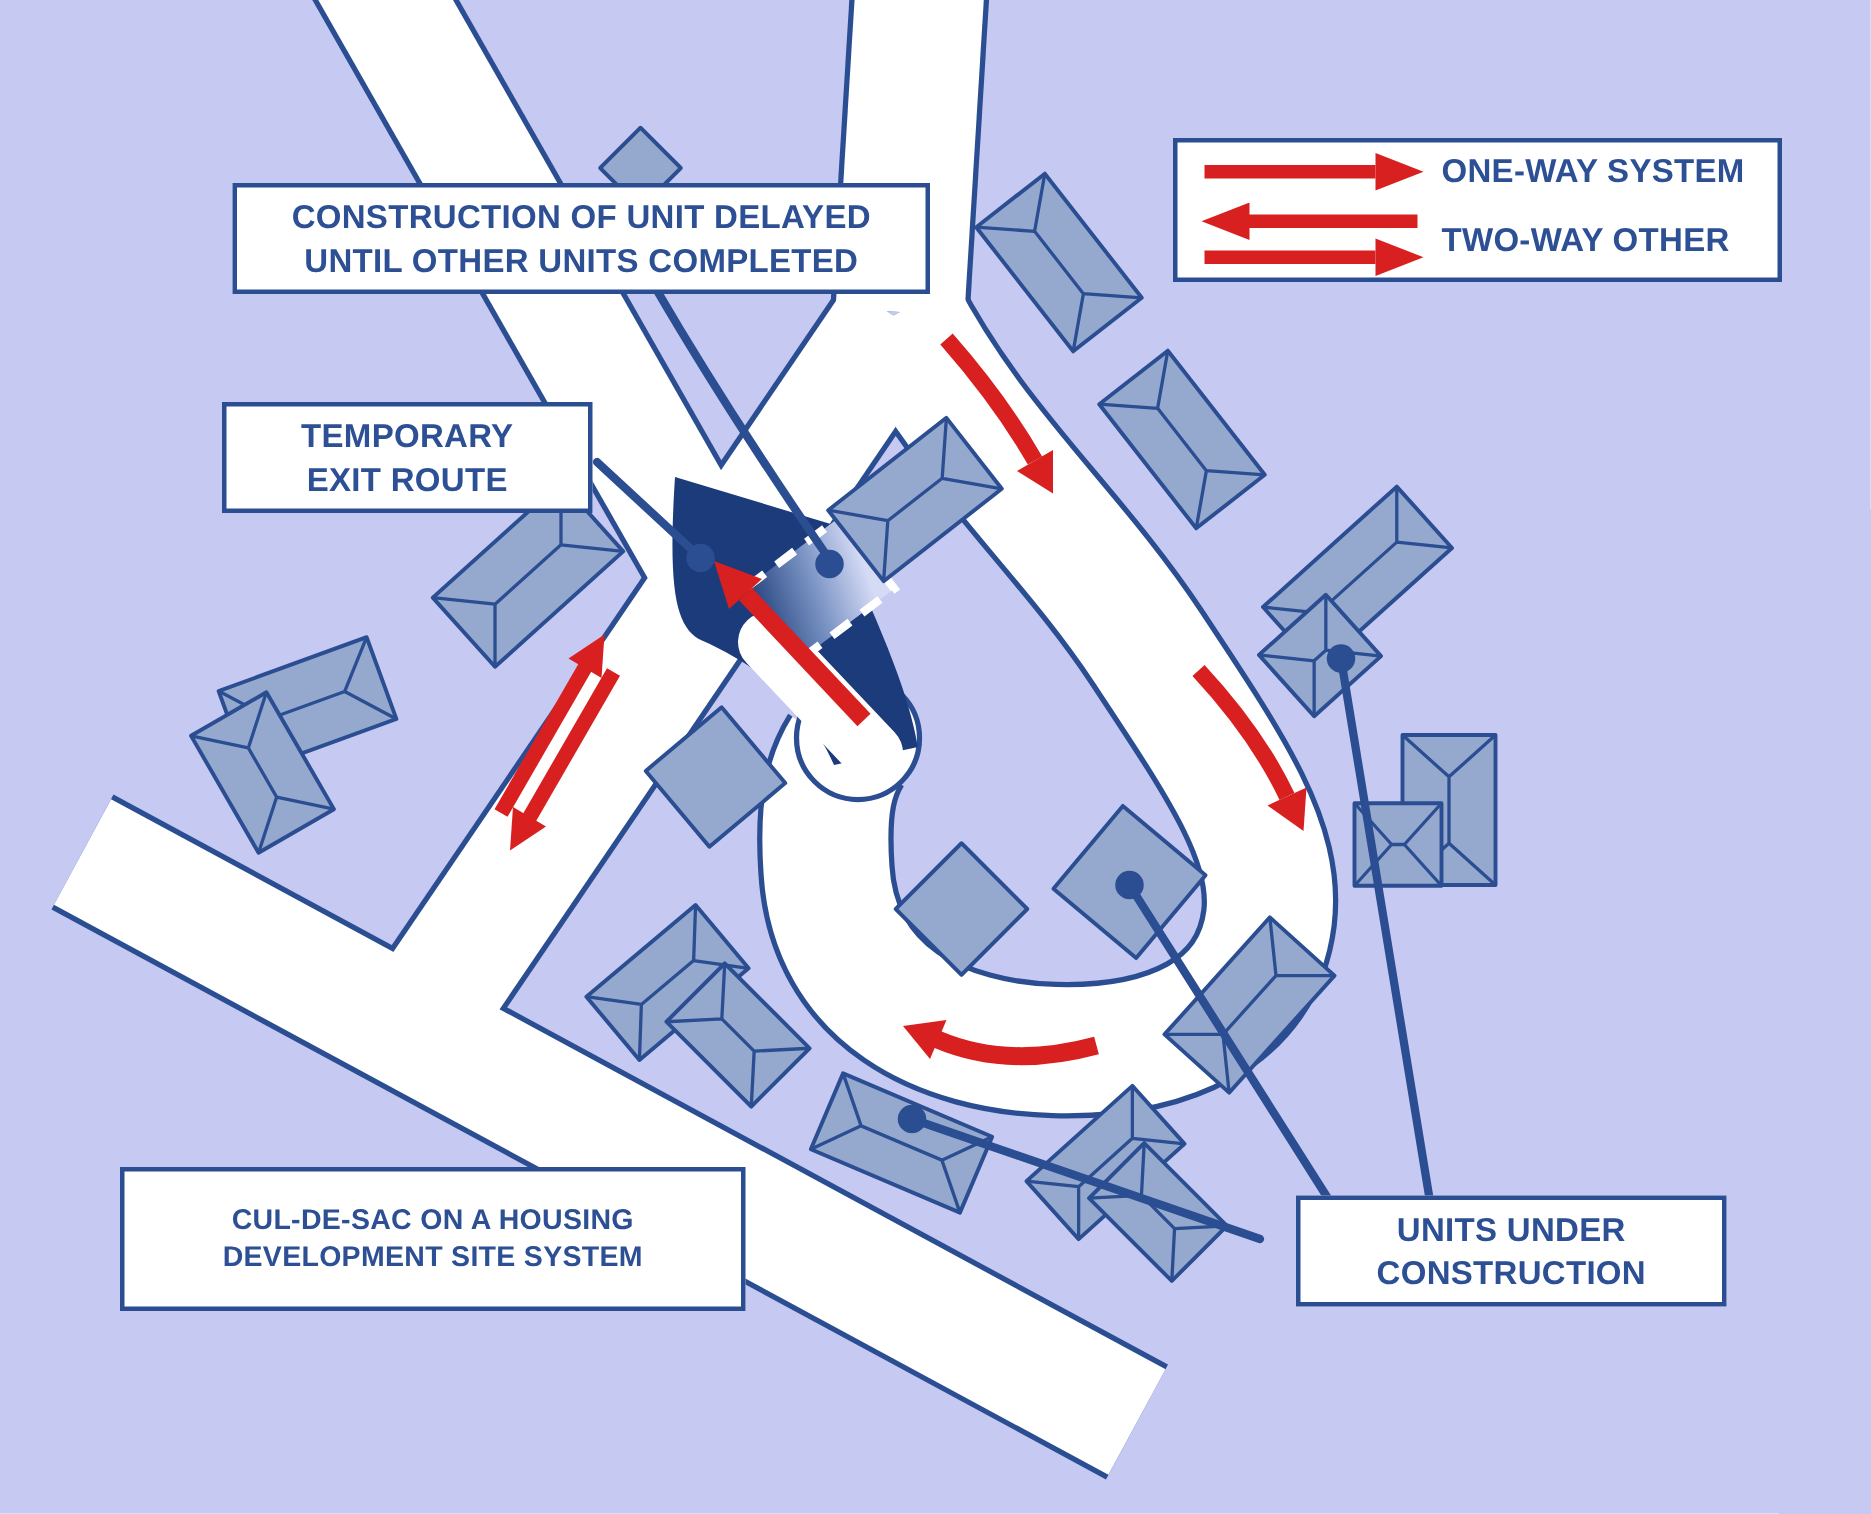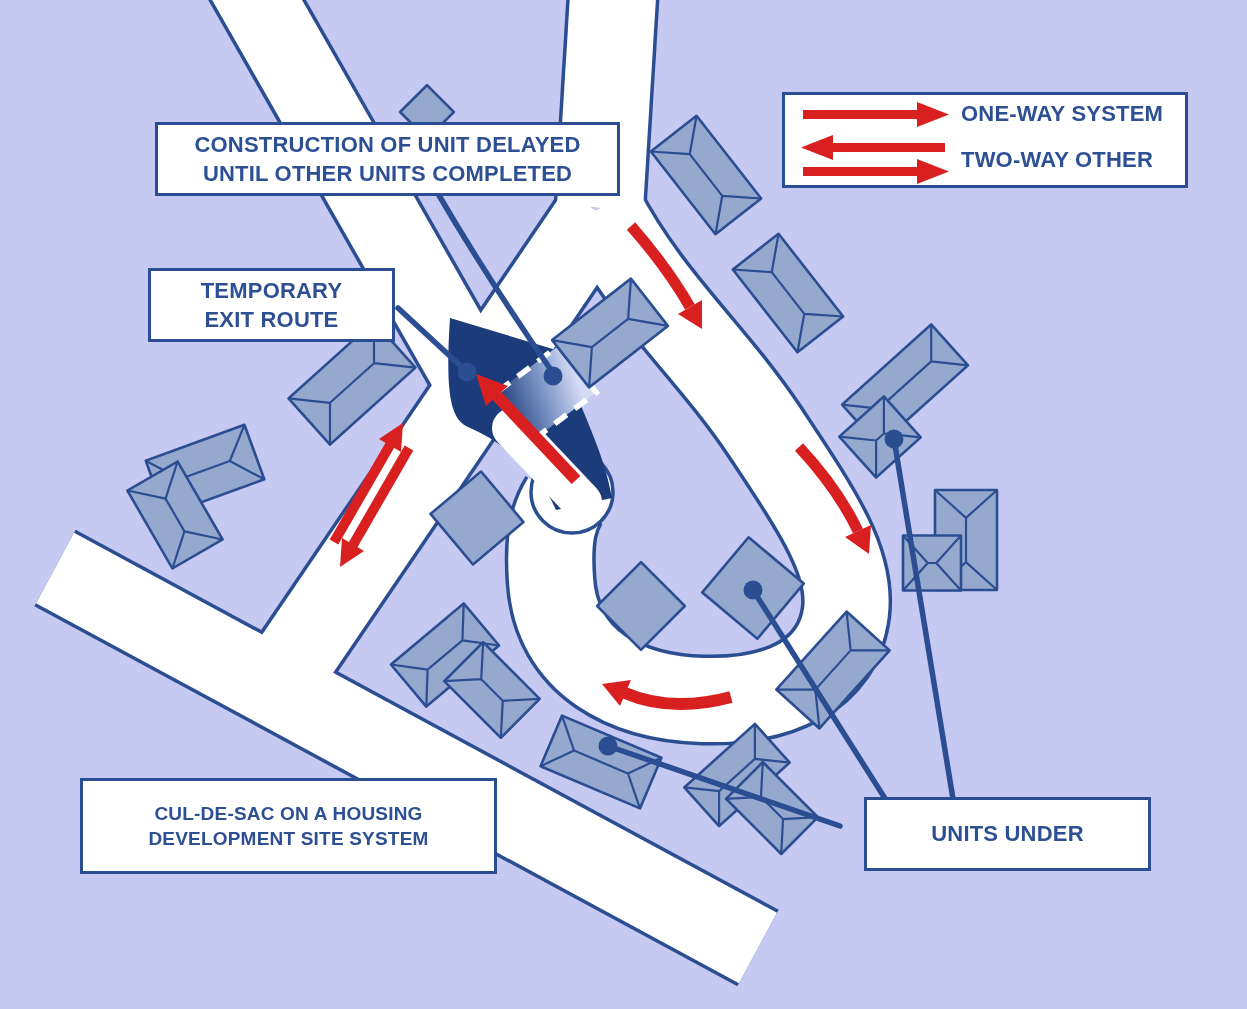--- a/index.html
+++ b/index.html
@@ -213,20 +213,21 @@
     <div>UNTIL OTHER UNITS COMPLETED</div>
   </div>
 
   <div class="callout" id="box-caption">
     <div>CUL-DE-SAC ON A HOUSING</div>
     <div>DEVELOPMENT SITE SYSTEM</div>
   </div>
 
   <div class="callout" id="box-units">
     <div>UNITS UNDER</div>
+    <div>CONSTRUCTION</div>
   </div>
 
   <div class="callout" id="legend">
     <div class="legend-row">
       <svg width="152" height="38" viewBox="0 0 152 38">
         <rect x="4" y="15" width="114" height="9" class="red"></rect>
         <polygon class="red" points="118,7 118,32 150,19.5"></polygon>
       </svg>
       <span>ONE-WAY SYSTEM</span>
     </div>

